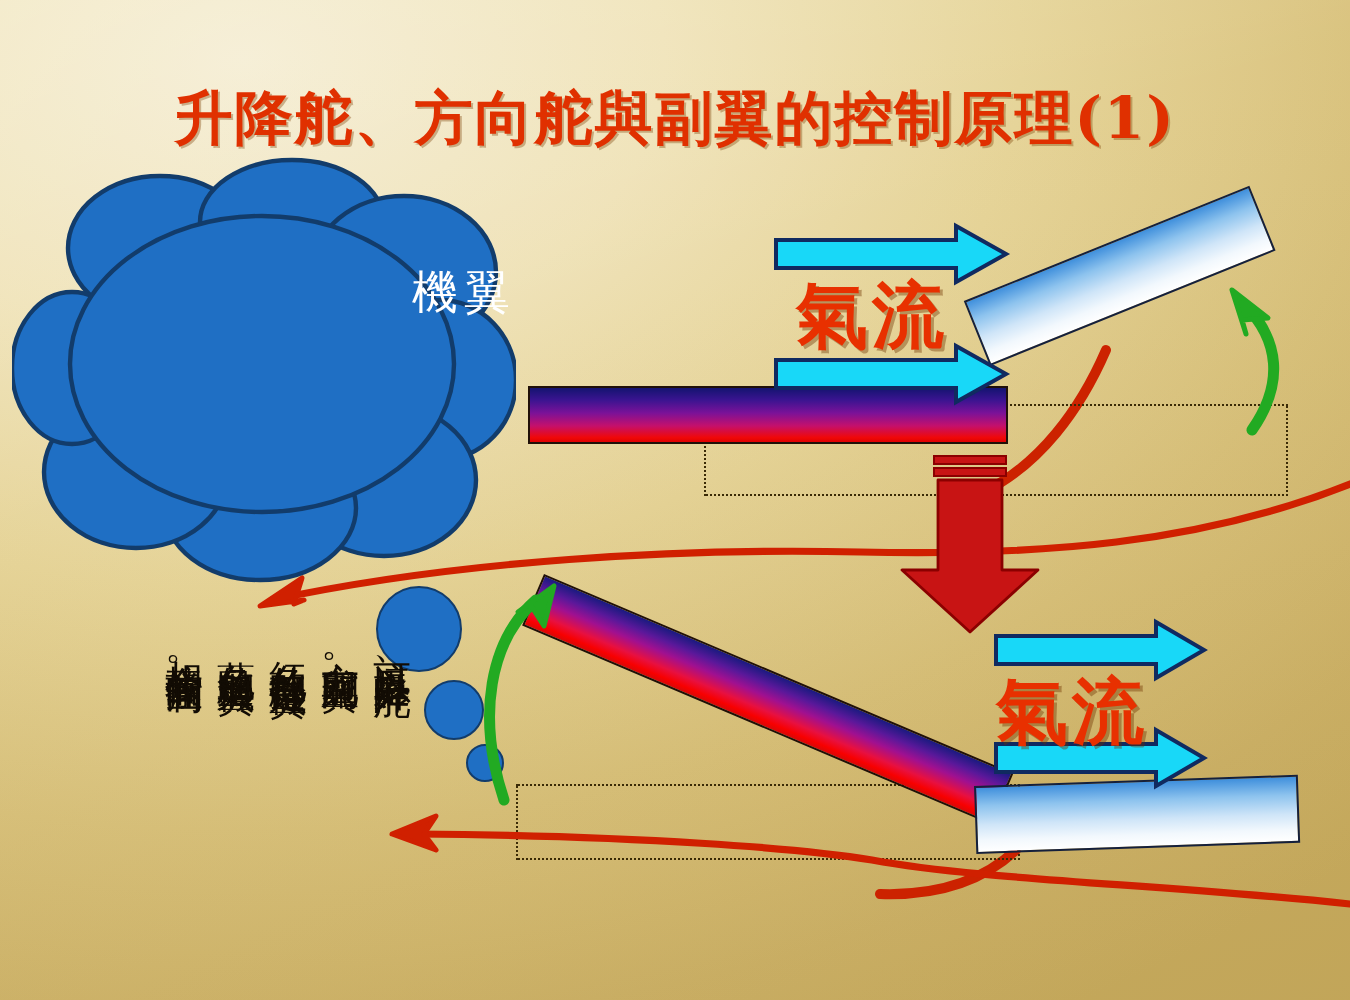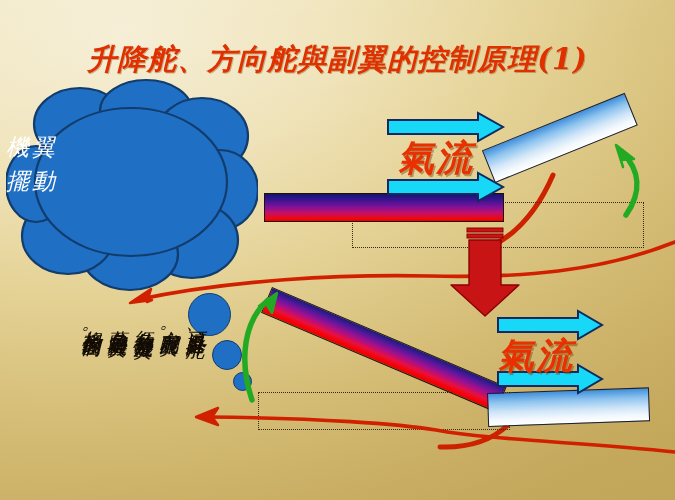--- a/index.html
+++ b/index.html
@@ -8,21 +8,20 @@
     background: #c8c0a0;
   }
   #slide {
     position: relative;
     width: 675px;
     height: 500px;
     overflow: hidden;
     font-family: "DejaVu Sans", sans-serif;
     background:
       radial-gradient(ellipse 120% 110% at 18% 6%, #f3ead0 0%, #eee0b4 26%, #e4d193 48%, #d7bf78 70%, #cdb268 88%, #c9ad60 100%);
-    font-style: italic;
   }
   #slide::after {
     content: "";
     position: absolute;
     inset: 0;
     pointer-events: none;
     background: linear-gradient(160deg, rgba(255,255,240,0.30) 0%, rgba(255,255,230,0.06) 35%, rgba(150,120,40,0.05) 75%, rgba(130,100,30,0.10) 100%);
   }
 
   
@@ -49,21 +48,21 @@
     top: 78px;
     width: 252px;
     height: 215px;
     z-index: 12;
   }
   .cloud-text {
     position: absolute;
     left: 0;
     top: 52px;
     width: 252px;
-    text-align: left;
+    text-align: right;
     color: #ffffff;
     font-family: "DejaVu Serif", "Liberation Serif", serif;
     font-size: 23px;
     line-height: 34px;
     letter-spacing: 3px;
     z-index: 14;
     pointer-events: none;
   }
   .bubble {
     position: absolute;
@@ -181,21 +180,20 @@
         <ellipse cx="214" cy="112" rx="38" ry="40"></ellipse>
         <ellipse cx="186" cy="162" rx="46" ry="38"></ellipse>
         <ellipse cx="124" cy="176" rx="48" ry="36"></ellipse>
         <ellipse cx="62" cy="158" rx="46" ry="38"></ellipse>
         <ellipse cx="30" cy="106" rx="30" ry="38"></ellipse>
         <ellipse cx="125" cy="104" rx="96" ry="74"></ellipse>
       </g>
     </svg>
     <div class="cloud-text">
       <div>機翼</div>
-      <div>擺動</div>
     </div>
   </div>
 
   <div class="bubble" style="left:188px; top:293px; width:41px; height:41px;"></div>
   <div class="bubble" style="left:212px; top:340px; width:28px; height:28px;"></div>
   <div class="bubble" style="left:233px; top:372px; width:17px; height:17px;"></div>
 
   <div class="wing w-top" style="left:264px; top:193px; width:238px; height:27px;"></div>
 
   <div class="surface" style="left:495px; top:148px; width:152px; height:33px; transform: rotate(-22deg); transform-origin: 0% 100%;"></div>

